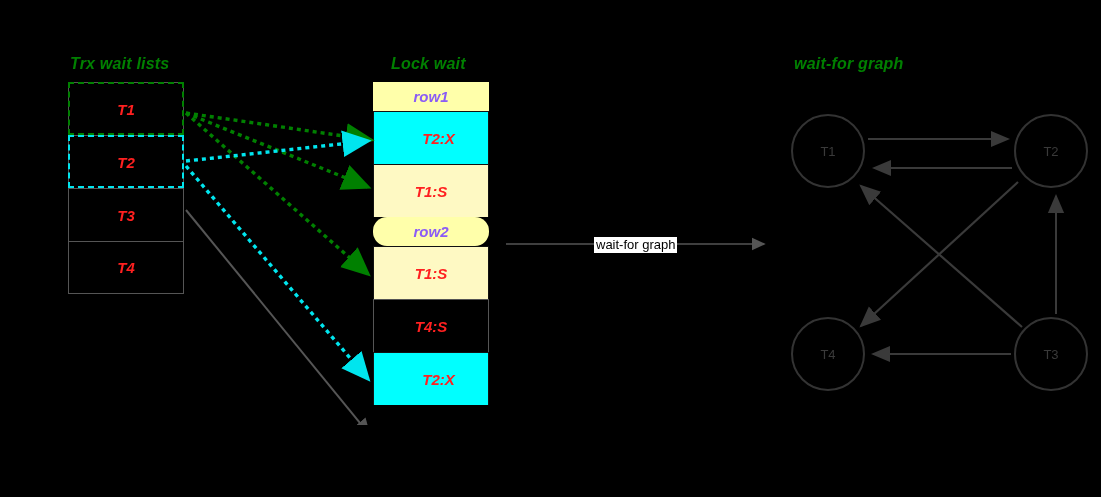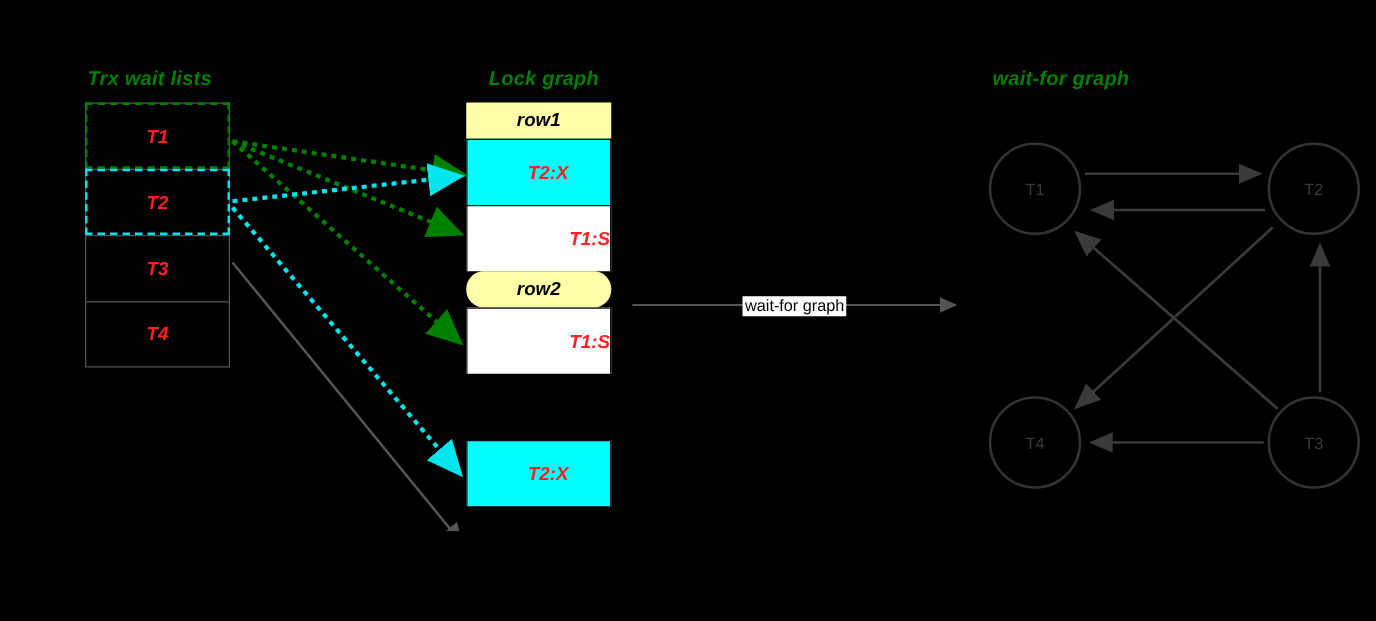--- a/index.html
+++ b/index.html
@@ -102,31 +102,31 @@
     justify-content: center;
     font-weight: bold;
     font-style: italic;
     font-size: 15px;
     border: 1px solid #555555;
     border-bottom: none;
   }
   .lock-cell.last { border-bottom: 1px solid #555555; }
   .lock-cell.row-hdr {
     background: #ffffaa;
-    color: #000000;
+    color: #8b5cf6;
     border: none;
     height: 29px;
     font-style: italic;
   }
   .lock-cell.tx {
     height: 53px;
     color: #ff2020;
   }
   .lock-cell.bg-cyan  { background: #00ffff; border-color: #111111; padding-left: 15px; }
-  .lock-cell.bg-green { background: #ffffff; border-color: #111111; justify-content: flex-end; }
+  .lock-cell.bg-green { background: #fef9c3; border-color: #111111; }
   .lock-cell.bg-black { background: #000000; }
 
   
   .node {
     position: absolute;
     width: 74px;
     height: 74px;
     border-radius: 50%;
     border: 2px solid #333333;
     background: #000000;
@@ -148,21 +148,21 @@
     line-height: 14px;
   }
 </style>
 </head>
 <body>
 
 <div id="canvas">
 
   <div class="panel-title" style="left:54px; top:55px;">Trx wait lists</div>
 
-  <div class="panel-title" style="left:375px; top:55px;">Lock graph</div>
+  <div class="panel-title" style="left:375px; top:55px;">Lock wait</div>
 
   <div class="panel-title" style="left:778px; top:55px;">wait-for graph</div>
 
   <div id="trx-list">
     <div class="trx-cell plain" style="top:0px;">
       <span>T1</span>
     </div>
     <div class="trx-cell plain" style="top:53px;">
       <span>T2</span>
     </div>
@@ -185,20 +185,23 @@
       <span>T2:X</span>
     </div>
     <div class="lock-cell tx bg-green" style="top:82px;">
       <span>T1:S</span>
     </div>
     <div class="lock-cell row-hdr" style="top:135px;border-radius:14px;">
       <span>row2</span>
     </div>
     <div class="lock-cell tx bg-green" style="top:164px;">
       <span>T1:S</span>
+    </div>
+    <div class="lock-cell tx bg-black" style="top:217px;">
+      <span>T4:S</span>
     </div>
     <div class="lock-cell tx bg-cyan" style="top:270px;">
       <span>T2:X</span>
     </div>
   </div>
 
   <div class="node" style="left:775px; top:114px;">
     <span>T1</span>
   </div>
   <div class="node" style="left:998px; top:114px;">

